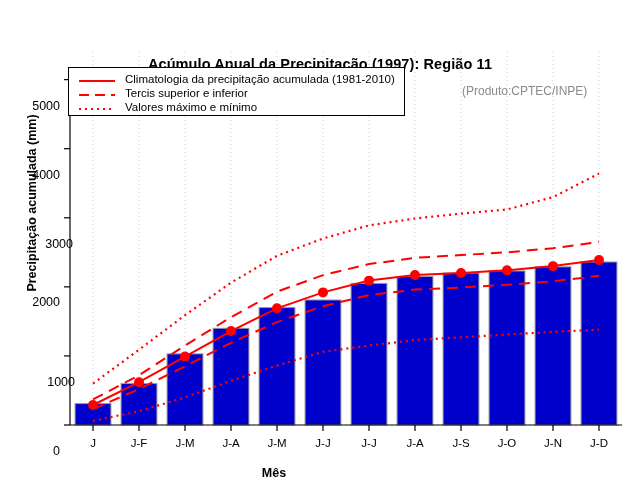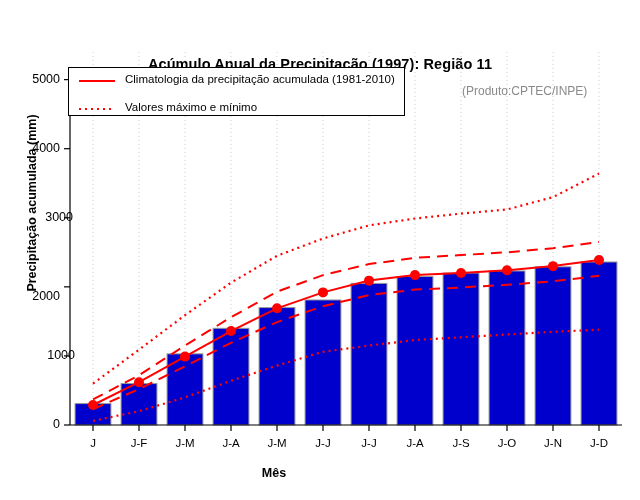--- a/index.html
+++ b/index.html
@@ -19,20 +19,21 @@
     transform:rotate(-90deg);transform-origin:center center;
     font-size:12.5px;font-weight:bold;color:#000;
   }
   #xlabel{
     position:absolute;left:0;top:466px;width:548px;text-align:center;
     font-size:12.5px;font-weight:bold;color:#000;
   }
   .ytick-lab{
     position:absolute;text-align:right;font-size:12.5px;color:#000;
     width:46px;
+    margin-top:27px;
   }
   .xtick-lab{
     position:absolute;text-align:center;font-size:11.5px;color:#000;
     width:60px;
   }
   #watermark{
     position:absolute;font-size:12px;color:#8a8a8a;white-space:nowrap;
   }
   #legend-box{
     position:absolute;left:68px;top:60px;width:337px;height:49px;
@@ -128,21 +129,21 @@
         <circle cx="599" cy="259.912962962963" r="5" fill="#ff0000"></circle>
       </g>
   </svg>
 
   <div id="ylabel">Precipitação acumulada (mm)</div>
   <div id="xlabel">Mês</div>
 
   <div id="ytick-labels">
       <div class="ytick-lab" style="left: 14px; top: 417px;">0</div>
       <div class="ytick-lab" style="left: 29px; top: 347.926px;">1000</div>
-      <div class="ytick-lab" style="left: 14px; top: 289px;">2000</div>
+      <div class="ytick-lab" style="left: 14px; top: 268px;">2000</div>
       <div class="ytick-lab" style="left: 27px; top: 209.778px;">3000</div>
       <div class="ytick-lab" style="left: 14px; top: 140.704px;">4000</div>
       <div class="ytick-lab" style="left: 14px; top: 71.6296px;">5000</div>
     </div>
   <div id="xtick-labels">
       <div class="xtick-lab" style="left: 63px; top: 437px;">J</div>
       <div class="xtick-lab" style="left: 109px; top: 437px;">J-F</div>
       <div class="xtick-lab" style="left: 155px; top: 437px;">J-M</div>
       <div class="xtick-lab" style="left: 201px; top: 437px;">J-A</div>
       <div class="xtick-lab" style="left: 247px; top: 437px;">J-M</div>
@@ -157,20 +158,26 @@
 
   <div id="watermark" style="left: 462px; top: 84px;">(Produto:CPTEC/INPE)</div>
 
   <div id="legend-box">
       <div class="legend-row" style="top: 6px;">
         <div class="legend-key"><svg width="40" height="14">
             <line x1="2" y1="7" x2="38" y2="7" stroke="#ff0000" stroke-width="2"></line>
           </svg></div>
         <div class="legend-text">Climatologia da precipitação acumulada (1981-2010)</div>
       </div>
+      <div class="legend-row" style="top: 20px;">
+        <div class="legend-key"><svg width="40" height="14">
+            <line x1="2" y1="7" x2="38" y2="7" stroke="#ff0000" stroke-width="2" stroke-dasharray="10,6"></line>
+          </svg></div>
+        <div class="legend-text">Tercis superior e inferior</div>
+      </div>
       <div class="legend-row" style="top: 34px;">
         <div class="legend-key"><svg width="40" height="14">
             <line x1="2" y1="7" x2="38" y2="7" stroke="#ff0000" stroke-width="2.2" stroke-dasharray="2,4"></line>
           </svg></div>
         <div class="legend-text">Valores máximo e mínimo</div>
       </div>
     </div>
 
 </div>
 

